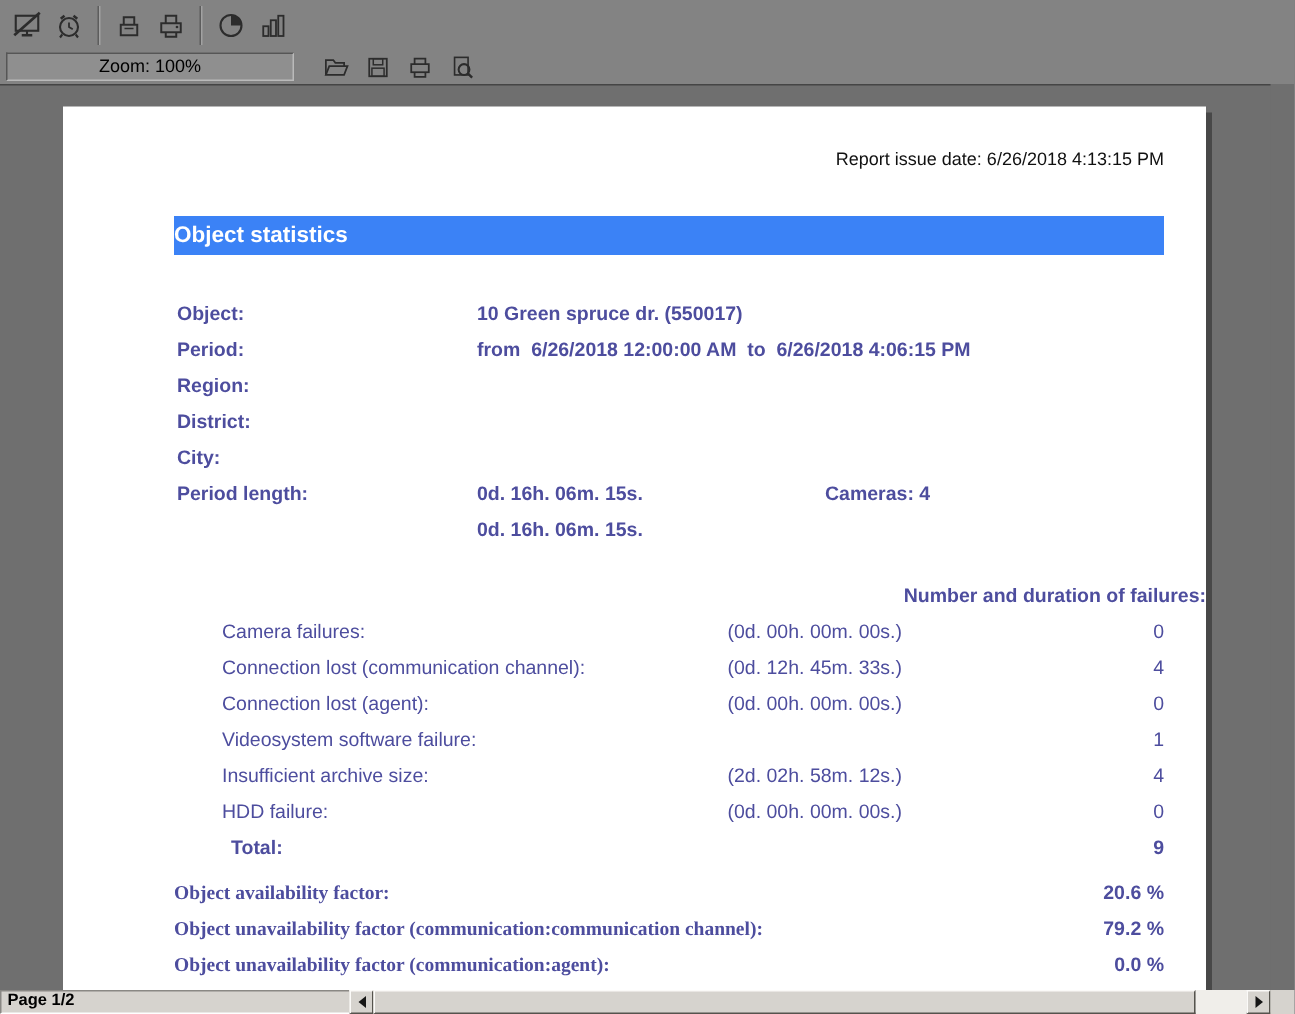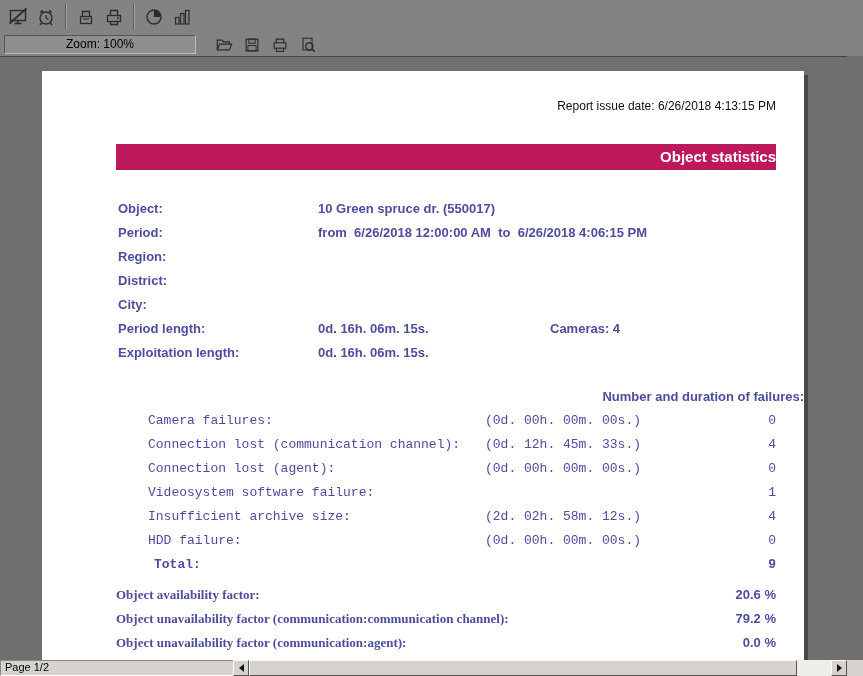--- a/index.html
+++ b/index.html
@@ -15,29 +15,29 @@
   .sep{width:0;height:26px;margin:0 5px;border-left:1px solid #5d5d5d;border-right:1px solid #a2a2a2;}
   .zoom-box{margin-left:4px;width:190px;height:17px;line-height:17px;text-align:center;font-size:12px;color:#000;
     background:#8f8f8f;border:1px solid;border-color:#565656 #bababa #bababa #565656;}
   .row2 .gap{width:14px;}
 
   
   .main{position:absolute;top:56px;left:0;width:847px;height:604px;background:#6f6f6f;border-top:1px solid #454545;overflow:hidden;box-sizing:border-box;}
   .page{position:absolute;left:42px;top:14px;width:762px;height:650px;background:#ffffff;box-shadow:4px 4px 0 rgba(0,0,0,0.35);
     color:#4d4d9e;font-size:13px;}
   .issue-date{margin:28px 28px 0 0;height:16px;text-align:right;color:#101010;font-size:12px;}
-  .title-band{margin:29px 0 0 74px;width:660px;height:26px;line-height:26px;background:#be185d;color:#ffffff;
-    font-weight:bold;font-size:15px;text-align:right;}
+  .title-band{margin:29px 0 0 74px;width:660px;height:26px;line-height:26px;background:#3b82f6;color:#ffffff;
+    font-weight:bold;font-size:15px;text-align:left;}
   .fields{margin-top:27px;}
   .frow{position:relative;height:24px;line-height:24px;}
   .flabel{position:absolute;left:76px;font-weight:bold;}
   .fvalue{position:absolute;left:276px;font-weight:bold;white-space:pre;}
   .fextra{position:absolute;left:508px;font-weight:bold;}
   .fail-heading{margin-top:20px;height:24px;line-height:24px;padding-left:76px;font-weight:bold;text-align:right;}
-  .failrow{position:relative;height:24px;line-height:24px;font-family:Liberation Mono, monospace;}
+  .failrow{position:relative;height:24px;line-height:24px;}
   .fl{position:absolute;left:106px;}
   .fd{position:absolute;left:443px;}
   .fc{position:absolute;right:28px;}
   .totalrow .fl{left:112px;font-weight:bold;}
   .totalrow .fc{font-weight:bold;}
   .factors{margin-top:6px;}
   .factorrow{position:relative;height:24px;line-height:24px;font-weight:bold;}
   .facl{position:absolute;left:74px;font-family:Liberation Serif, serif;}
   .facv{position:absolute;right:28px;}
 
@@ -48,21 +48,21 @@
   .vthumb{position:absolute;top:16px;left:0;width:16px;height:280px;background:#d6d3ce;border:1px solid;
     border-color:#fbfaf8 #55534d #55534d #fbfaf8;box-sizing:border-box;}
   .tri-up{width:0;height:0;border-left:4px solid transparent;border-right:4px solid transparent;border-bottom:5px solid #161616;}
   .tri-down{width:0;height:0;border-left:4px solid transparent;border-right:4px solid transparent;border-top:5px solid #161616;}
   .tri-left{width:0;height:0;border-top:4px solid transparent;border-bottom:4px solid transparent;border-right:5px solid #161616;}
   .tri-right{width:0;height:0;border-top:4px solid transparent;border-bottom:4px solid transparent;border-left:5px solid #161616;}
 
   
   .statusbar{position:absolute;left:0;top:660px;width:863px;height:16px;background:#d6d3ce;}
   .page-panel{position:absolute;left:0;top:0;width:253px;height:16px;box-sizing:border-box;border:1px solid;
-    border-color:#8a8884 #ffffff #ffffff #8a8884;font-size:11px;line-height:13px;padding-left:4px;color:#000;}
+    border-color:#8a8884 #ffffff #ffffff #8a8884;font-size:11px;line-height:13px;padding-left:4px;color:#000;font-weight:bold;}
   .hscroll{position:absolute;left:233px;top:0;width:614px;height:16px;background:#f0eeea;}
   .hthumb{position:absolute;left:16px;top:0;width:548px;height:16px;background:#d6d3ce;border:1px solid;
     border-color:#fbfaf8 #55534d #55534d #fbfaf8;box-sizing:border-box;}
   .corner{position:absolute;right:0;top:0;width:16px;height:16px;background:#d6d3ce;}
 </style>
 </head>
 <body>
 
 <div class="window">
 
@@ -173,21 +173,20 @@
         <div class="frow">
           <span class="flabel">City:</span>
           <span class="fvalue"></span>
         </div>
         <div class="frow">
           <span class="flabel">Period length:</span>
           <span class="fvalue">0d. 16h. 06m. 15s.</span>
           <span class="fextra">Cameras: 4</span>
         </div>
         <div class="frow">
-          <span class="flabel">Exploitation length:</span>
           <span class="fvalue">0d. 16h. 06m. 15s.</span>
         </div>
       </div>
 
       <div class="fail-heading">Number and duration of failures:</div>
 
       <div>
         <div class="failrow">
           <span class="fl">Camera failures:</span>
           <span class="fd">(0d. 00h. 00m. 00s.)</span>

